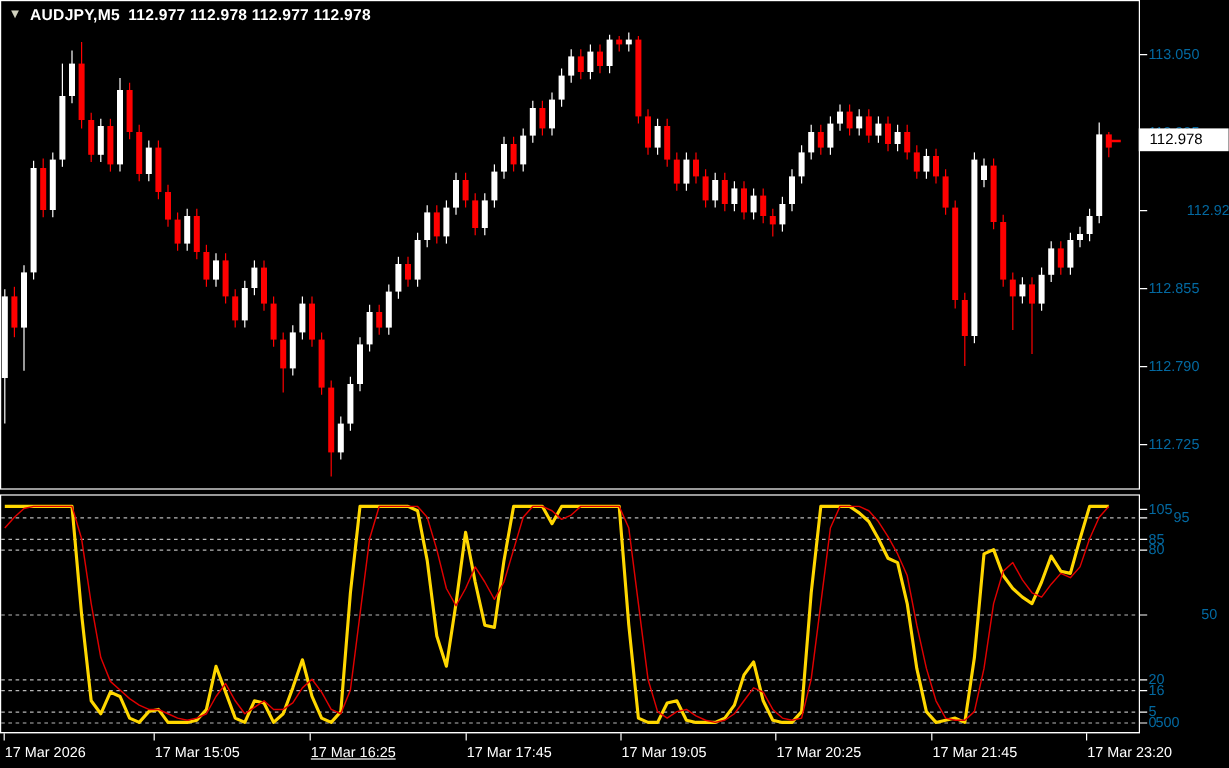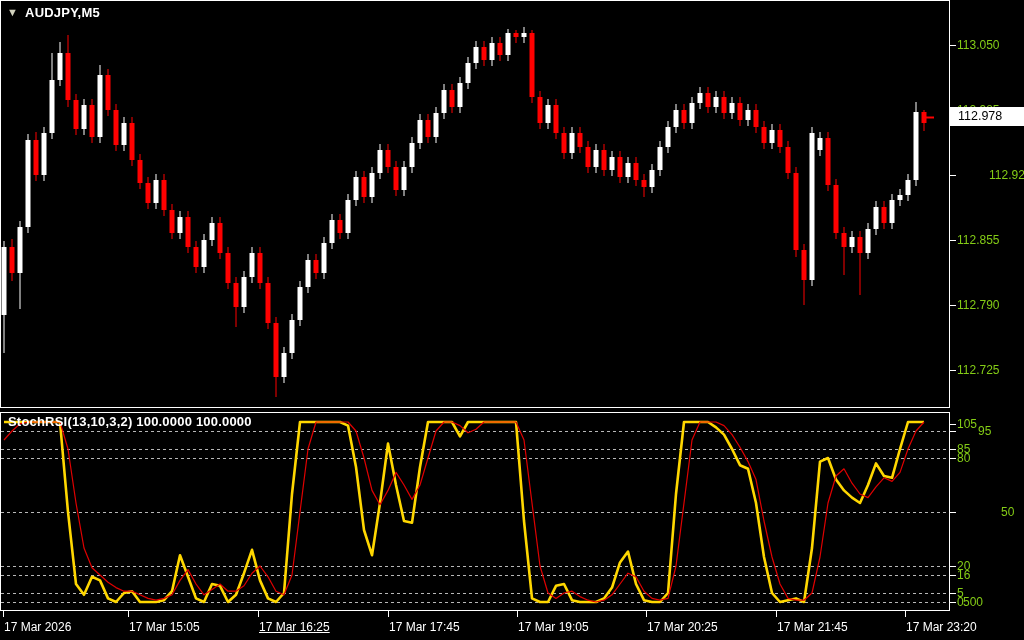--- a/index.html
+++ b/index.html
@@ -4,21 +4,21 @@
 <style>
   html,body{margin:0;padding:0;background:#000;}
   .screen{position:relative;width:1024px;height:640px;background:#000;overflow:hidden;
           font-family:"Liberation Sans",sans-serif;-webkit-font-smoothing:none;}
   svg{position:absolute;left:0;top:0;}
   .main-title{position:absolute;left:7px;top:5px;display:flex;align-items:center;gap:7px;
               color:#fff;font-size:13px;font-weight:bold;letter-spacing:0.2px;z-index:5;}
   .tri{color:#d2d2be;font-size:11px;line-height:11px;}
   .ind-title{position:absolute;left:8px;top:414px;color:#fff;font-size:13px;font-weight:bold;
              letter-spacing:0.2px;z-index:5;}
-  .axlabel{position:absolute;color:#84cc16;font-size:12px;white-space:nowrap;z-index:3;}
+  .axlabel{position:absolute;color:#0369a1;font-size:12px;white-space:nowrap;z-index:3;}
   .price-box{position:absolute;left:949px;top:107px;width:69px;height:19px;background:#fff;
              color:#000;font-size:12.5px;line-height:19px;padding-left:9px;z-index:6;
              font-family:"Liberation Sans",sans-serif;}
   .timelabel{position:absolute;top:620px;color:#fff;font-size:12px;white-space:nowrap;z-index:3;}
 </style>
 </head>
 <body>
 
 <div class="screen">
 
@@ -292,23 +292,23 @@
       <line x1="388.5" y1="611" x2="388.5" y2="617" stroke="#ffffff"></line>
       <line x1="517.5" y1="611" x2="517.5" y2="617" stroke="#ffffff"></line>
       <line x1="646.5" y1="611" x2="646.5" y2="617" stroke="#ffffff"></line>
       <line x1="776.5" y1="611" x2="776.5" y2="617" stroke="#ffffff"></line>
       <line x1="905.5" y1="611" x2="905.5" y2="617" stroke="#ffffff"></line>
     </svg>
 
   <div class="main-title">
     <span class="tri">▼</span>
     <span>AUDJPY,M5</span>
+    <span>112.977 112.978 112.977 112.978</span>
   </div>
 
-  <div class="ind-title">StochRSI(13,10,3,2) 100.0000 100.0000</div>
 
   <div id="price-labels">
       <div class="axlabel" style="left: 957px; top: 37.5px;">113.050</div>
       <div class="axlabel" style="left: 957px; top: 102.5px;">112.985</div>
       <div class="axlabel" style="left: 989px; top: 167.5px;">112.920</div>
       <div class="axlabel" style="left: 957px; top: 232.5px;">112.855</div>
       <div class="axlabel" style="left: 957px; top: 297.5px;">112.790</div>
       <div class="axlabel" style="left: 957px; top: 362.5px;">112.725</div>
     </div>
   <div id="ind-labels">

